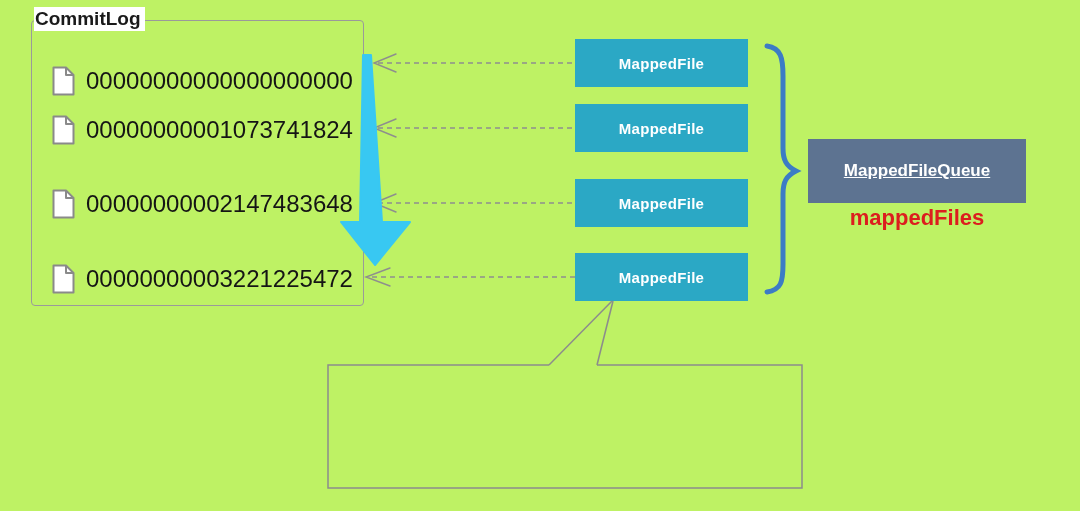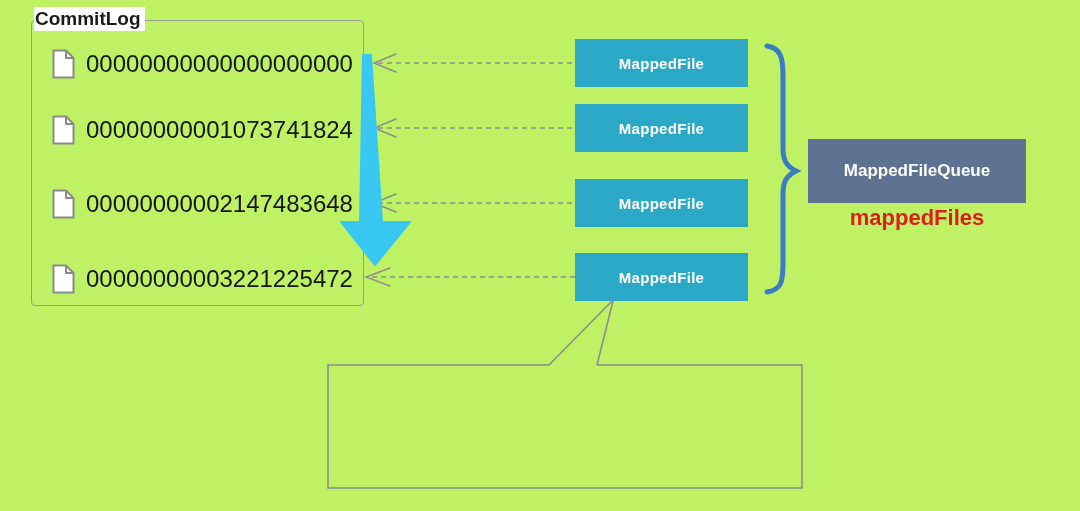--- a/index.html
+++ b/index.html
@@ -12,21 +12,21 @@
     position:absolute;left:31px;top:20px;width:331px;height:284px;
     border:1.5px solid #9a9a9a;border-radius:4px;background:transparent;
   }
   .commitlog-title{
     position:absolute;left:2px;top:-14px;background:#ffffff;
     padding:0 4px 0 1px;font-size:19px;font-weight:700;color:#1a1a1a;line-height:24px;
   }
   .file-row{
     position:absolute;display:flex;align-items:center;gap:11px;height:34px;left:52px;
   }
-  .file-row.r1{top:47px;align-items:center;}
+  .file-row.r1{top:64px;align-items:center;}
   .file-row.r2{top:113px;}
   .file-row.r3{top:187px;justify-content:center;}
   .file-row.r4{top:262px;}
   .file-name{
     font-size:24px;color:#151515;letter-spacing:0px;white-space:nowrap;
   }
   .doc-icon{flex:0 0 auto;display:block;}
   
   .mf-box{
     position:absolute;left:575px;width:173px;height:48px;
@@ -35,21 +35,21 @@
     background:#2ba8c5;
   }
   .mf-box.m1{top:39px;}
   .mf-box.m2{top:104px;}
   .mf-box.m3{top:179px;}
   .mf-box.m4{top:253px;}
   
   .queue-box{
     position:absolute;left:808px;top:139px;width:218px;height:64px;
     display:flex;align-items:center;justify-content:center;
-    color:#ffffff;font-size:17px;font-weight:700;background:#5d7391;
+    color:#ffffff;font-size:17px;font-weight:700;background:#5d7391;text-decoration:underline;
   }
   .queue-field{
     position:absolute;left:808px;top:205px;width:218px;text-align:center;
     font-size:22px;font-weight:700;color:#dc1e1e;
   }
   
   .callout-text{
     position:absolute;left:345px;top:399px;
     font-size:25px;line-height:30px;color:#141414;white-space:nowrap;
   }

